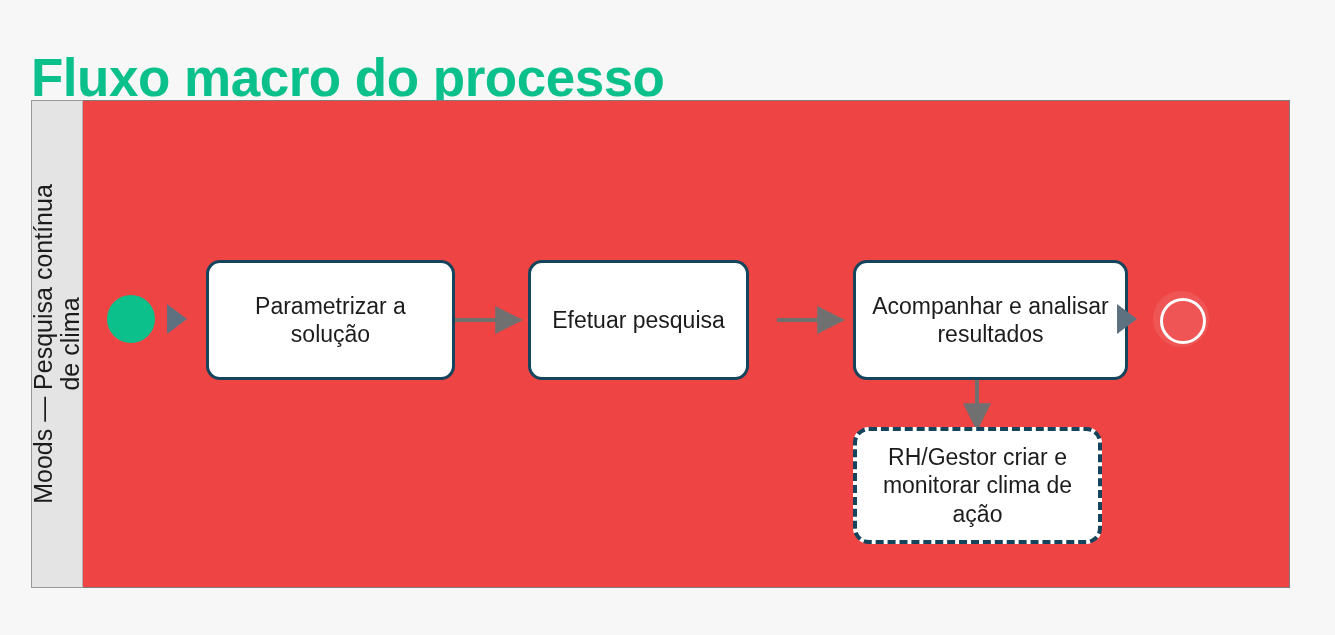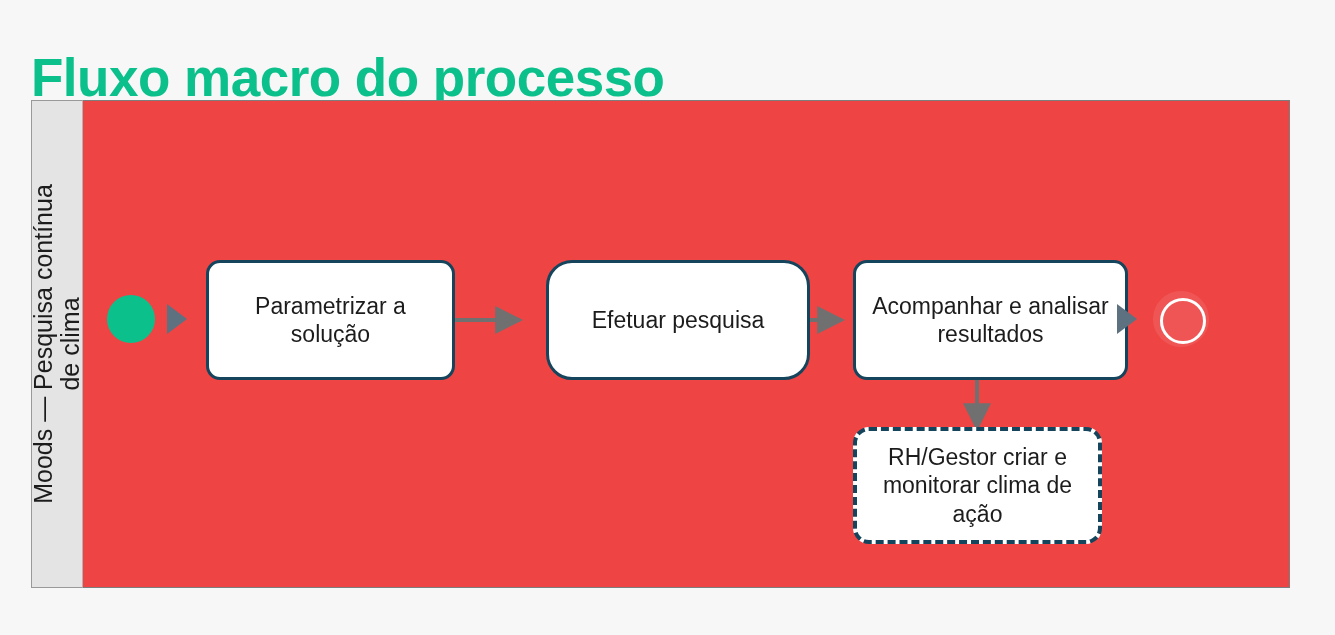--- a/index.html
+++ b/index.html
@@ -160,21 +160,21 @@
 
       <line x1="894" y1="275" x2="894" y2="327" stroke="#707070" stroke-width="4" marker-end="url(#arrowhead)"></line>
     </svg>
 
     <div class="node event" id="start-event" style="left:24px; top:194px;"></div>
 
     <div class="node tri" style="left:84px; top:203px;"></div>
 
     <div class="node task" style="left:123px; top:159px; width:249px; height:120px;">Parametrizar a solução</div>
 
-    <div class="node task" style="left:463px; top:159px; width:264px; height:120px;border-radius:26px;">Efetuar pesquisa</div>
+    <div class="node task" style="left:445px; top:159px; width:221px; height:120px;">Efetuar pesquisa</div>
 
     <div class="node task" style="left:770px; top:159px; width:275px; height:120px;">Acompanhar e analisar resultados</div>
 
     <div class="node tri" style="left:1034px; top:203px;"></div>
 
     <div class="node event" id="end-event" style="left:1070px; top:190px;"></div>
 
     <div class="node task dashed" style="left:770px; top:326px; width:249px; height:117px;">RH/Gestor criar e monitorar clima de ação</div>
 
   </div>

